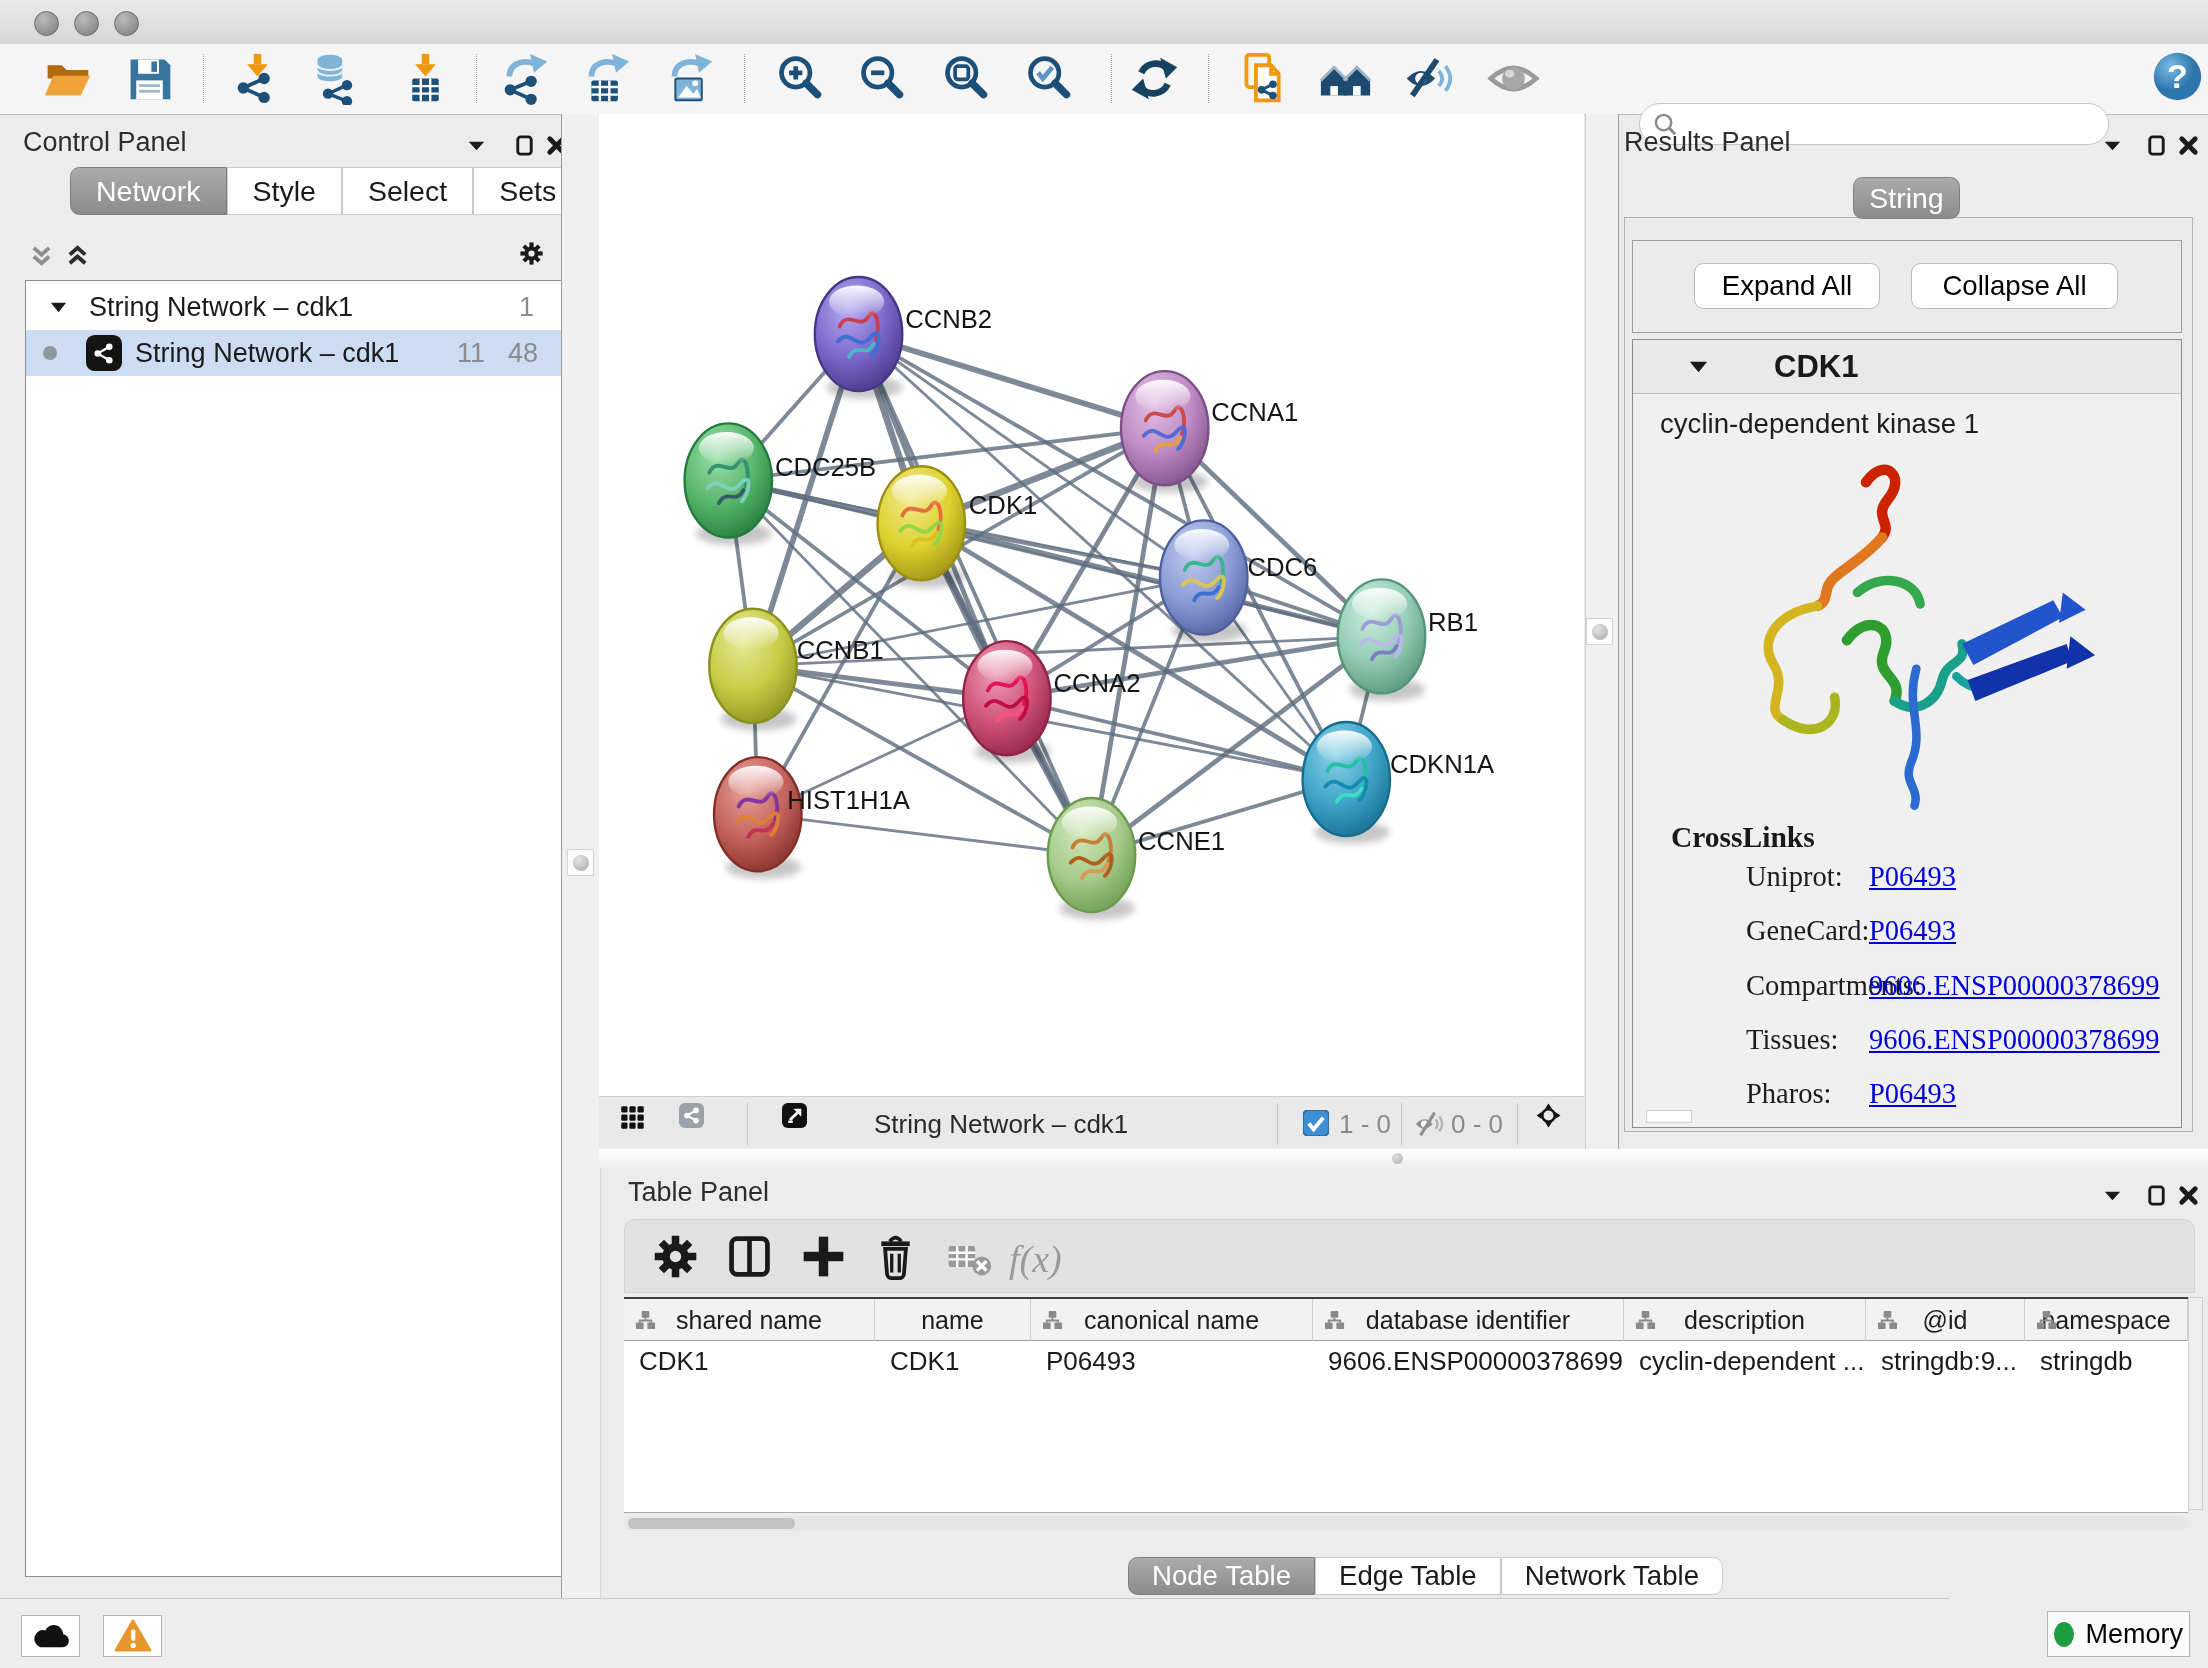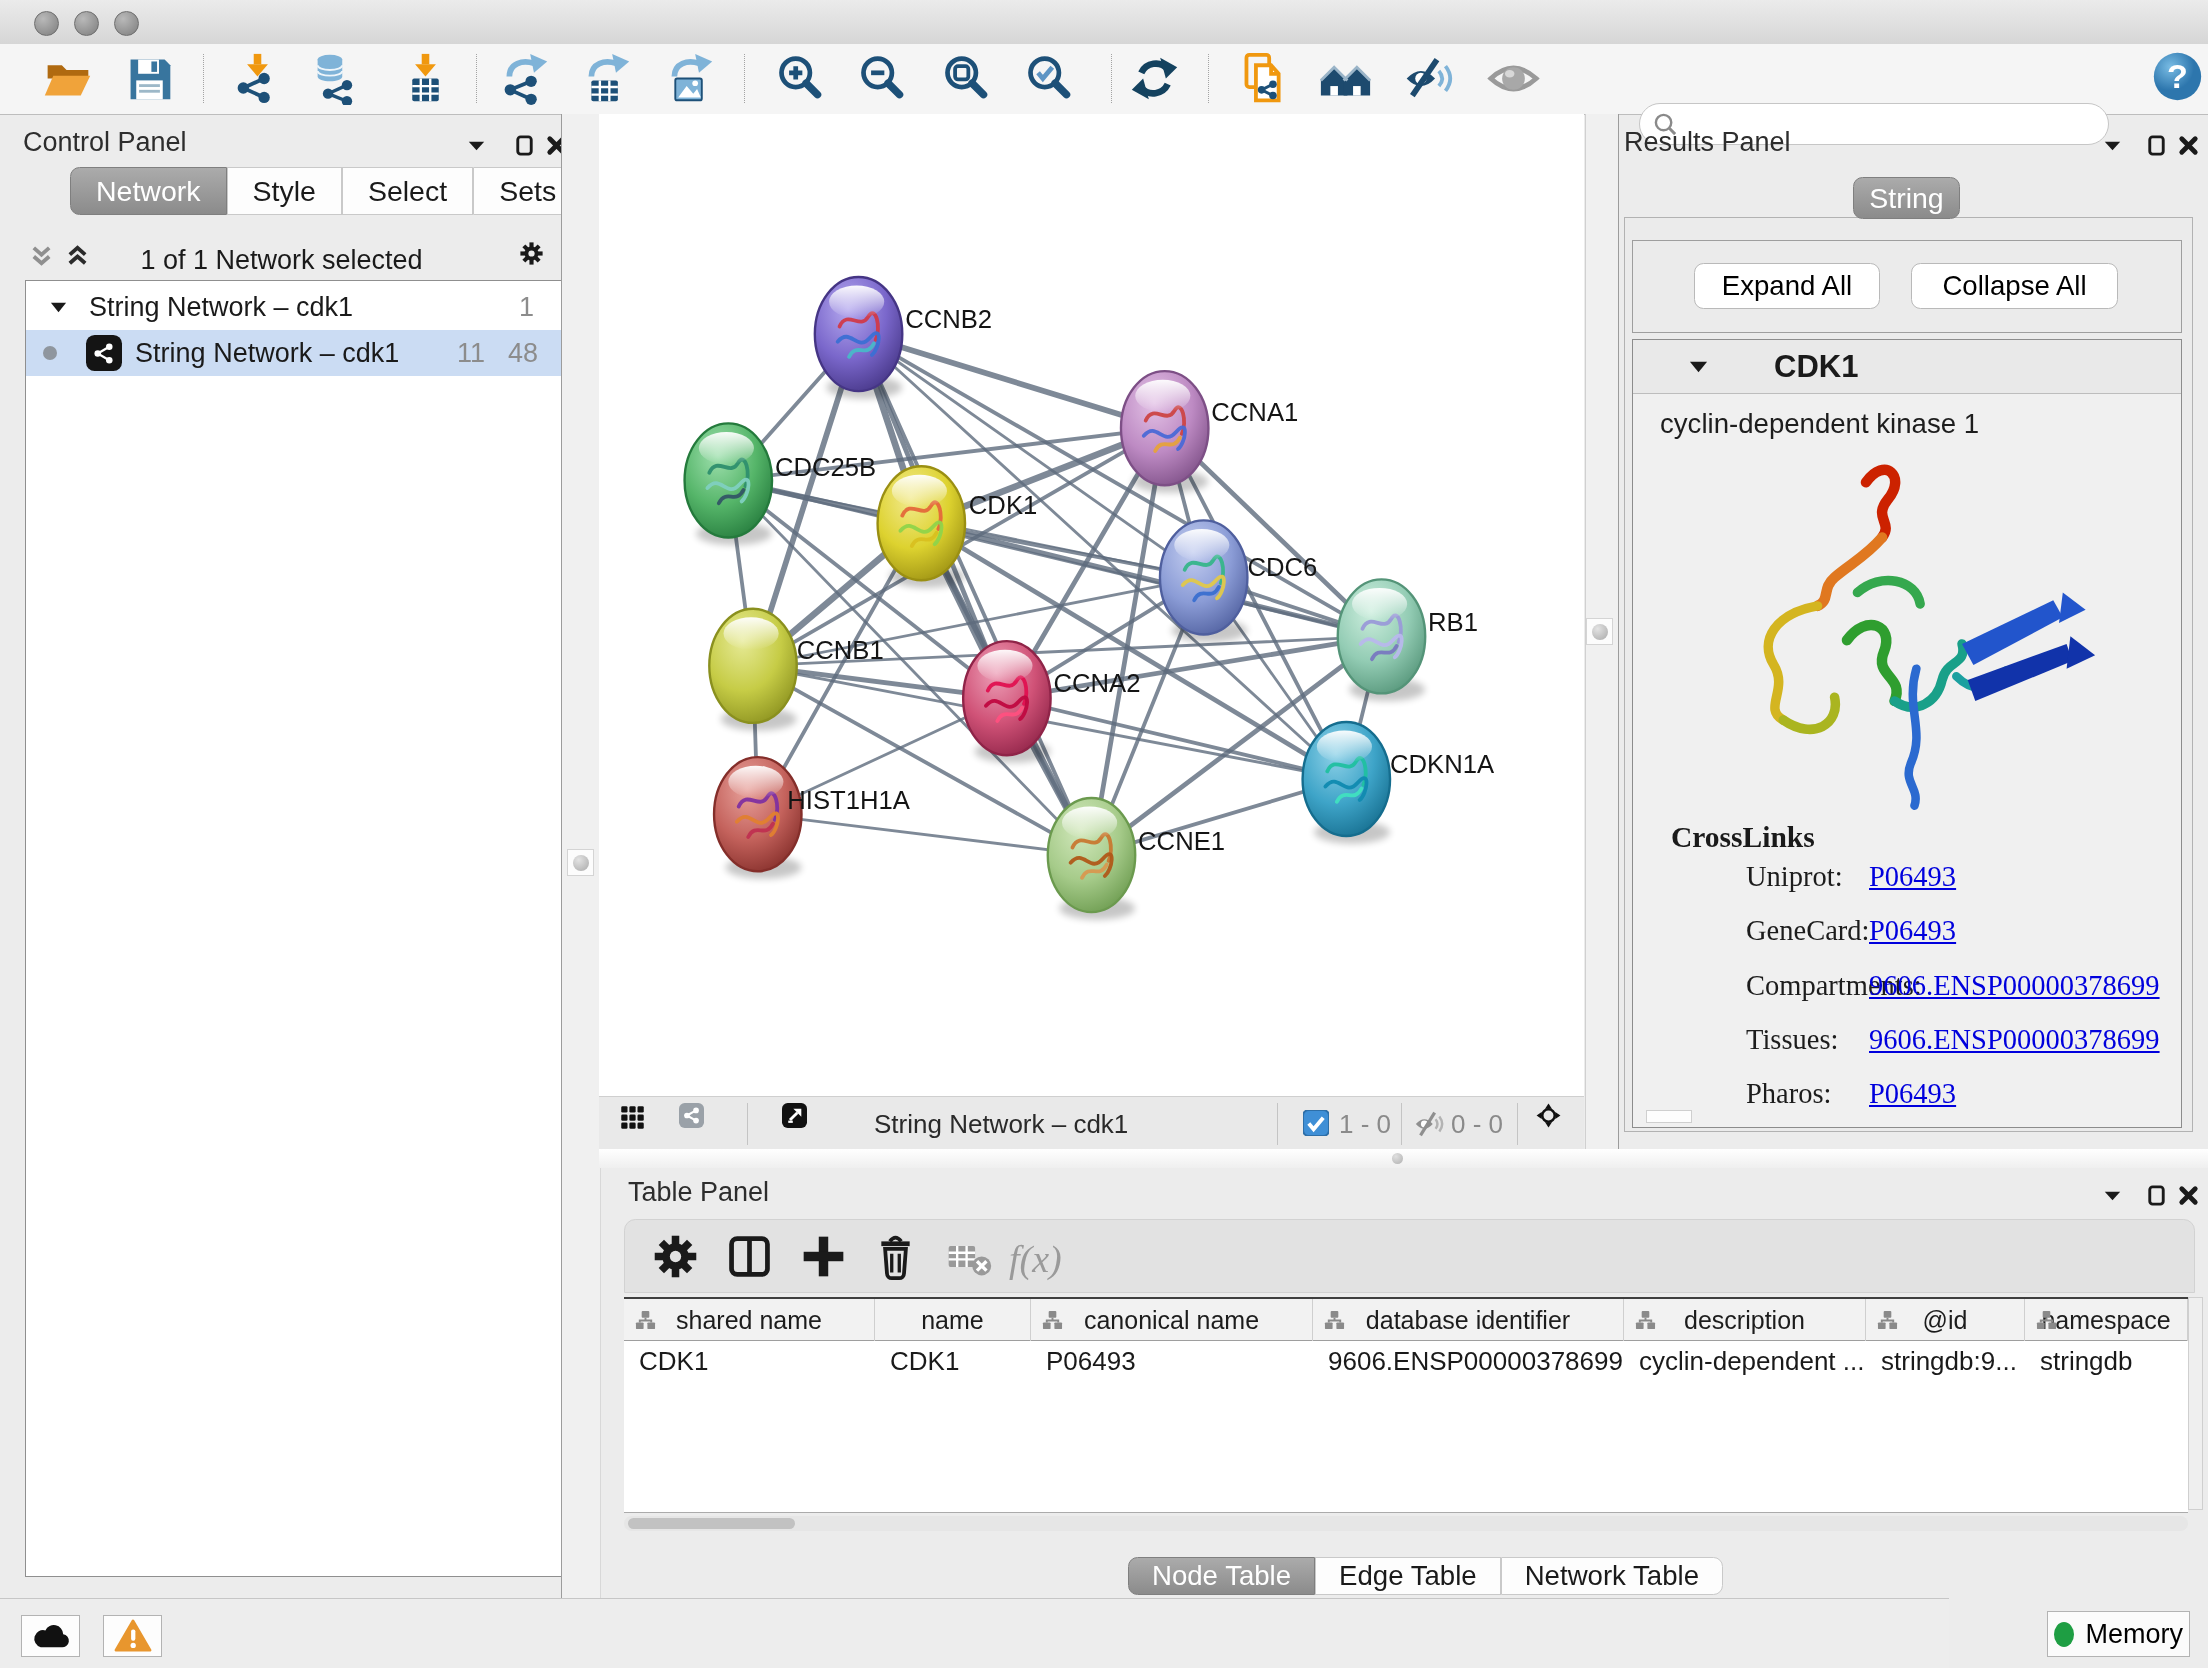--- a/index.html
+++ b/index.html
@@ -297,21 +297,20 @@
 
 <div class="abs" style="left:0;top:238px;width:563px;height:40px">
   <button class="abs pctl" style="left:28.5px;top:5.7px">
     <svg viewBox="0 0 26 26" width="27" height="27">
       <path d="M5 4l8 7 8-7M5 13l8 7 8-7" stroke="#8f8f8f" stroke-width="4" fill="none"></path>
       </svg></button>
   <button class="abs pctl" style="left:65px;top:5.7px">
     <svg viewBox="0 0 26 26" width="27" height="27">
       <path d="M5 11l8-7 8 7M5 20l8-7 8 7" stroke="#2b2b2b" stroke-width="4" fill="none"></path>
       </svg></button>
-  <div class="abs" style="left:0;width:563px;text-align:center;top:6.7px;font-size:27px">1 of 1 Network selected</div>
   <button class="abs pctl" style="left:519px;top:2.9px">
     <svg viewBox="0 0 36 36" width="32" height="32">
       <g stroke="#1a1a1a" stroke-width="6">
           <line x1="18" y1="2" x2="18" y2="34"></line>
           <line x1="2" y1="18" x2="34" y2="18"></line>
           <line x1="7" y1="7" x2="29" y2="29"></line>
           <line x1="29" y1="7" x2="7" y2="29"></line>
         </g>
       <circle cx="18" cy="18" r="10" fill="#1a1a1a"></circle>
         <circle cx="18" cy="18" r="4.5" fill="#ececec"></circle>

